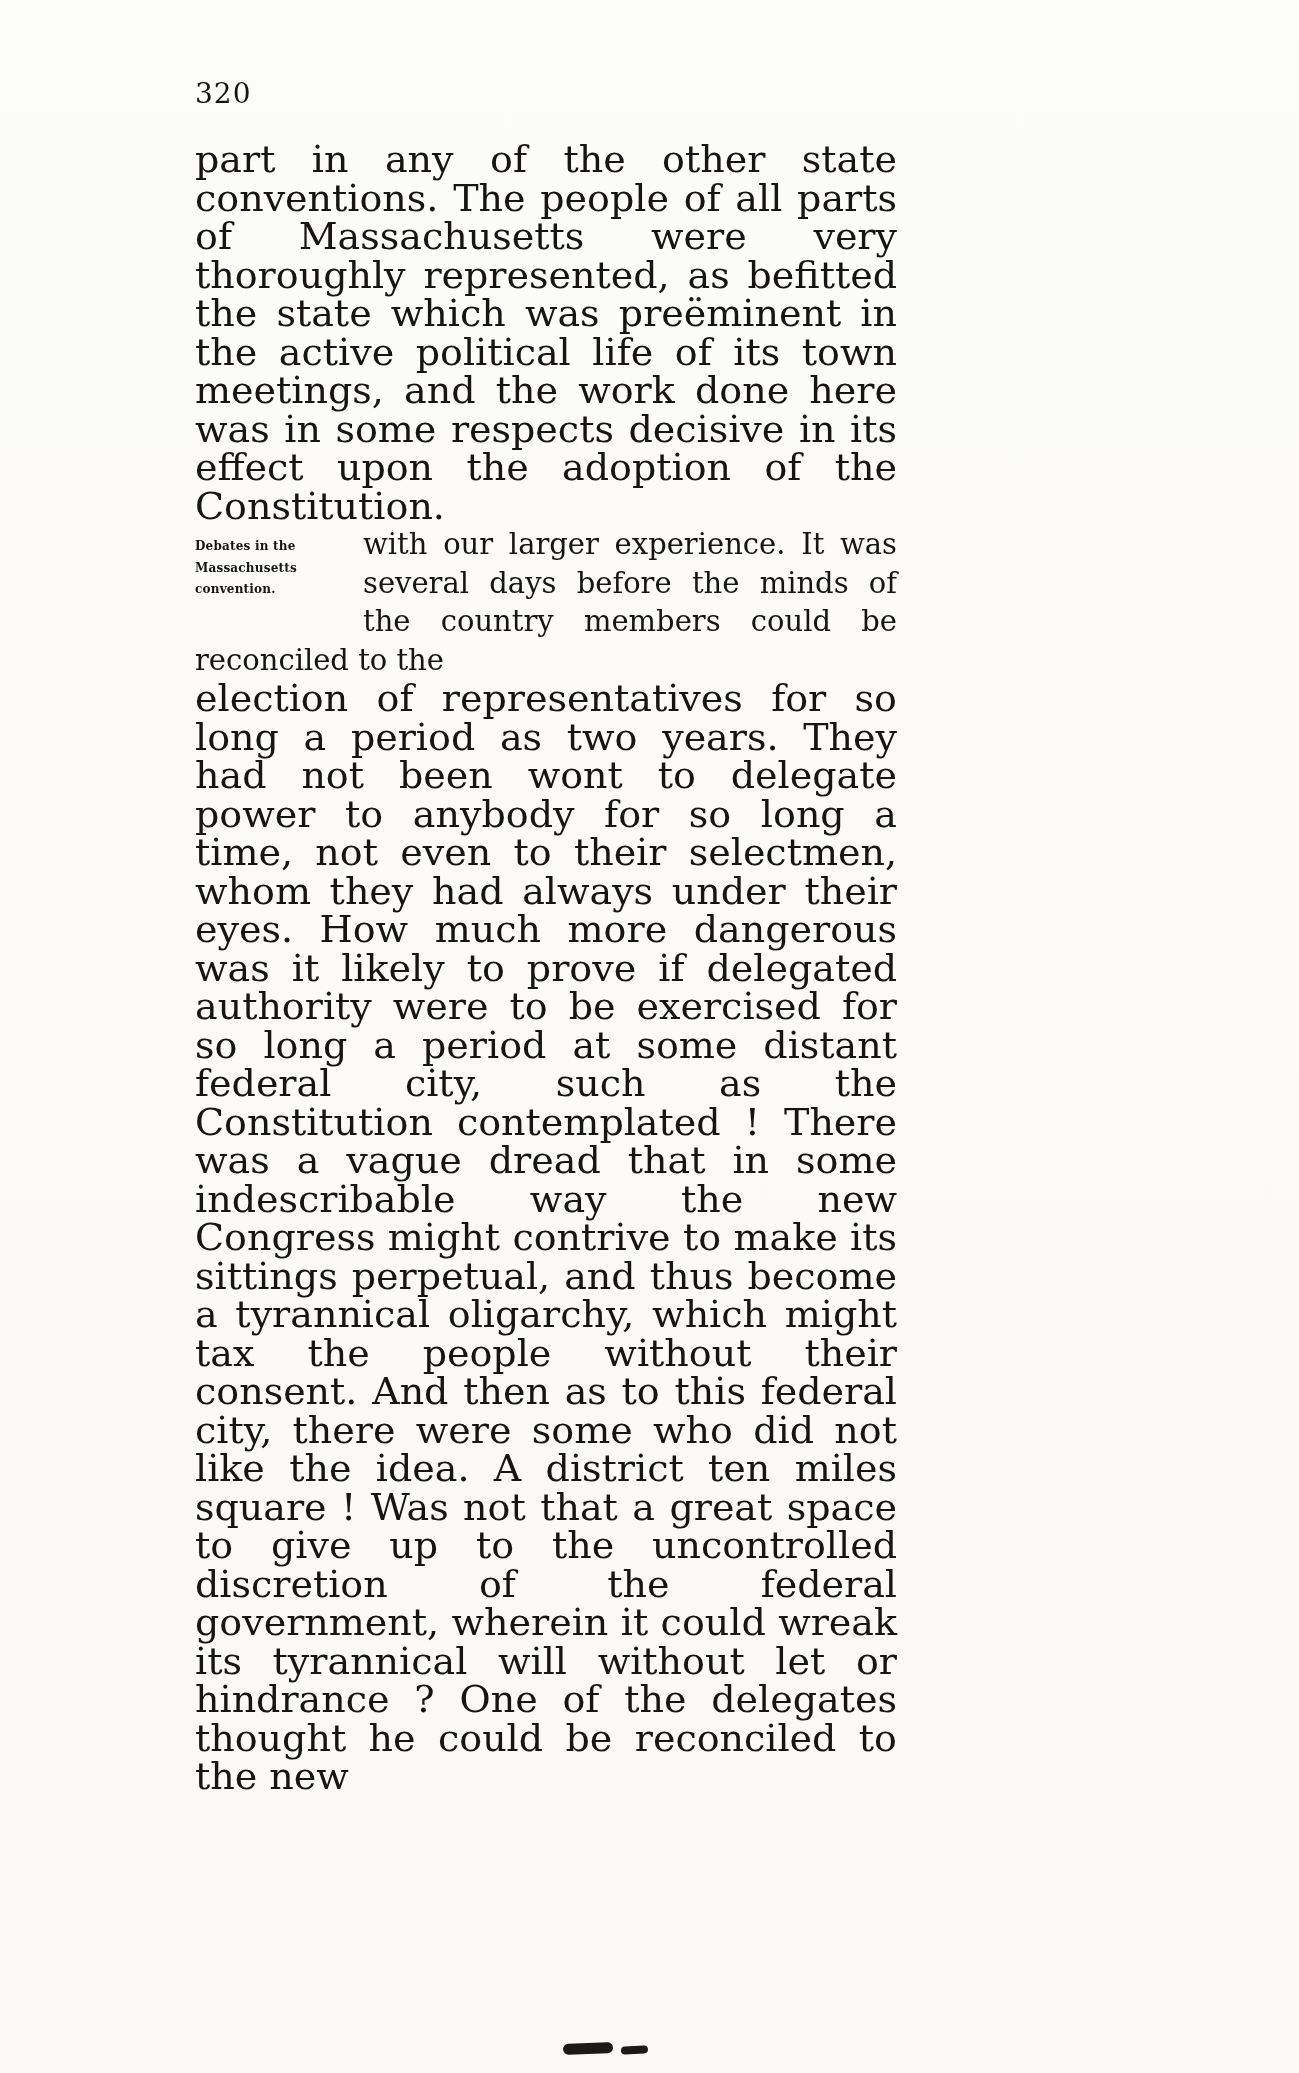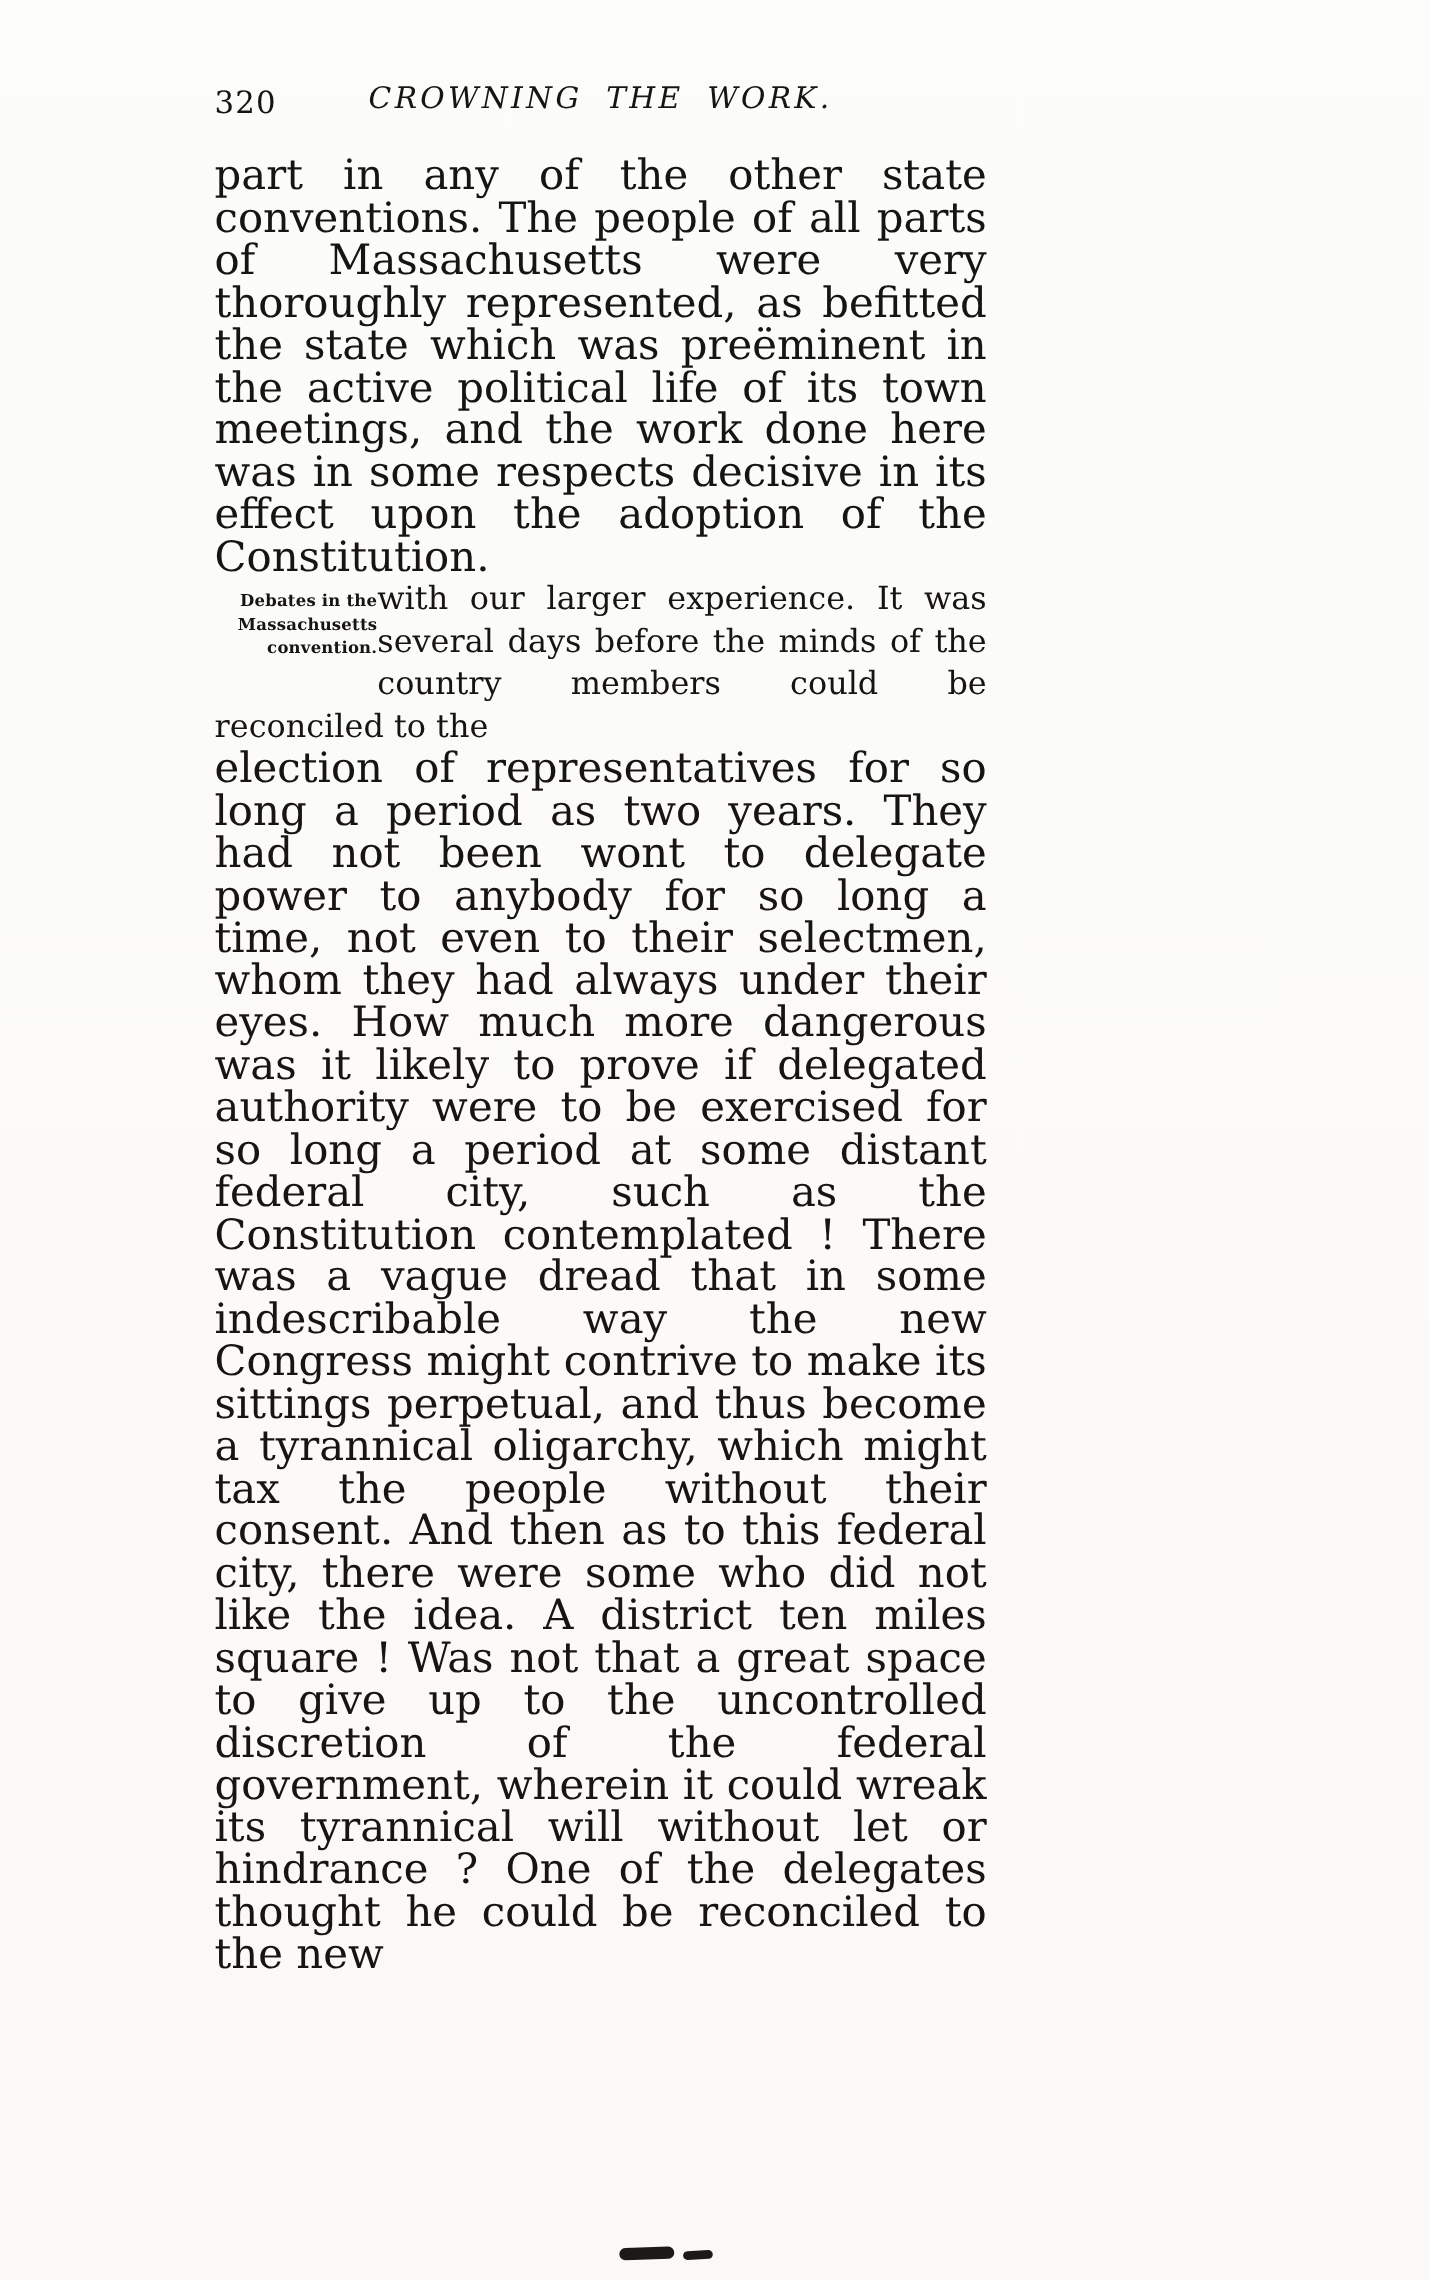--- a/index.html
+++ b/index.html
@@ -50,46 +50,45 @@
   .indent { text-indent: 32px; }
   .cutin {
     font-size: 29px;
     line-height: 38.5px;
     text-align: justify;
   }
   .margin-note {
     float: left;
     width: 148px;
     min-height: 100px;
-    margin-right: 0;
+    margin-right: 20px;
     padding-top: 11px;
     box-sizing: border-box;
-    font-size: 15px;
+    font-size: 12px;
     font-weight: bold;
     line-height: 21.5px;
     letter-spacing: 0.2px;
-    text-align: right;
+    text-align: left;
   }
   .smudge {
     position: absolute;
     background: #1b1a18;
     border-radius: 6px;
   }
   .smudge-1 { left: 563px; top: 2043px; width: 50px; height: 11px; transform: rotate(-2deg); }
   .smudge-2 { left: 621px; top: 2046px; width: 27px; height: 8px;  transform: rotate(-3deg); border-radius: 4px; }
 </style>
 </head>
 <body>
 
 <div class="page">
   <div class="content">
 
     <div class="header">
       <span class="page-number">320</span>
-      <span class="running-title">CROWNING THE WORK.</span>
     </div>
 
     <p class="body-para">part in any of the other state conventions. The people of all parts of Massachusetts were very thoroughly represented, as befitted the state which was preëminent in the active political life of its town meetings, and the work done here was in some respects decisive in its effect upon the adoption of the Constitution.</p>
 
 
     <div class="cutin">
       <span class="margin-note">Debates in the Massachusetts convention.</span><span class="cutin-text">with our larger experience. It was several days before the minds of the country members could be reconciled to the</span>
     </div>
 
     <p class="body-para">election of representatives for so long a period as two years. They had not been wont to delegate power to anybody for so long a time, not even to their selectmen, whom they had always under their eyes. How much more dangerous was it likely to prove if delegated authority were to be exercised for so long a period at some distant federal city, such as the Constitution contemplated ! There was a vague dread that in some indescribable way the new Congress might contrive to make its sittings perpetual, and thus become a tyrannical oligarchy, which might tax the people without their consent. And then as to this federal city, there were some who did not like the idea. A district ten miles square ! Was not that a great space to give up to the uncontrolled discretion of the federal government, wherein it could wreak its tyrannical will without let or hindrance ? One of the delegates thought he could be reconciled to the new</p>

